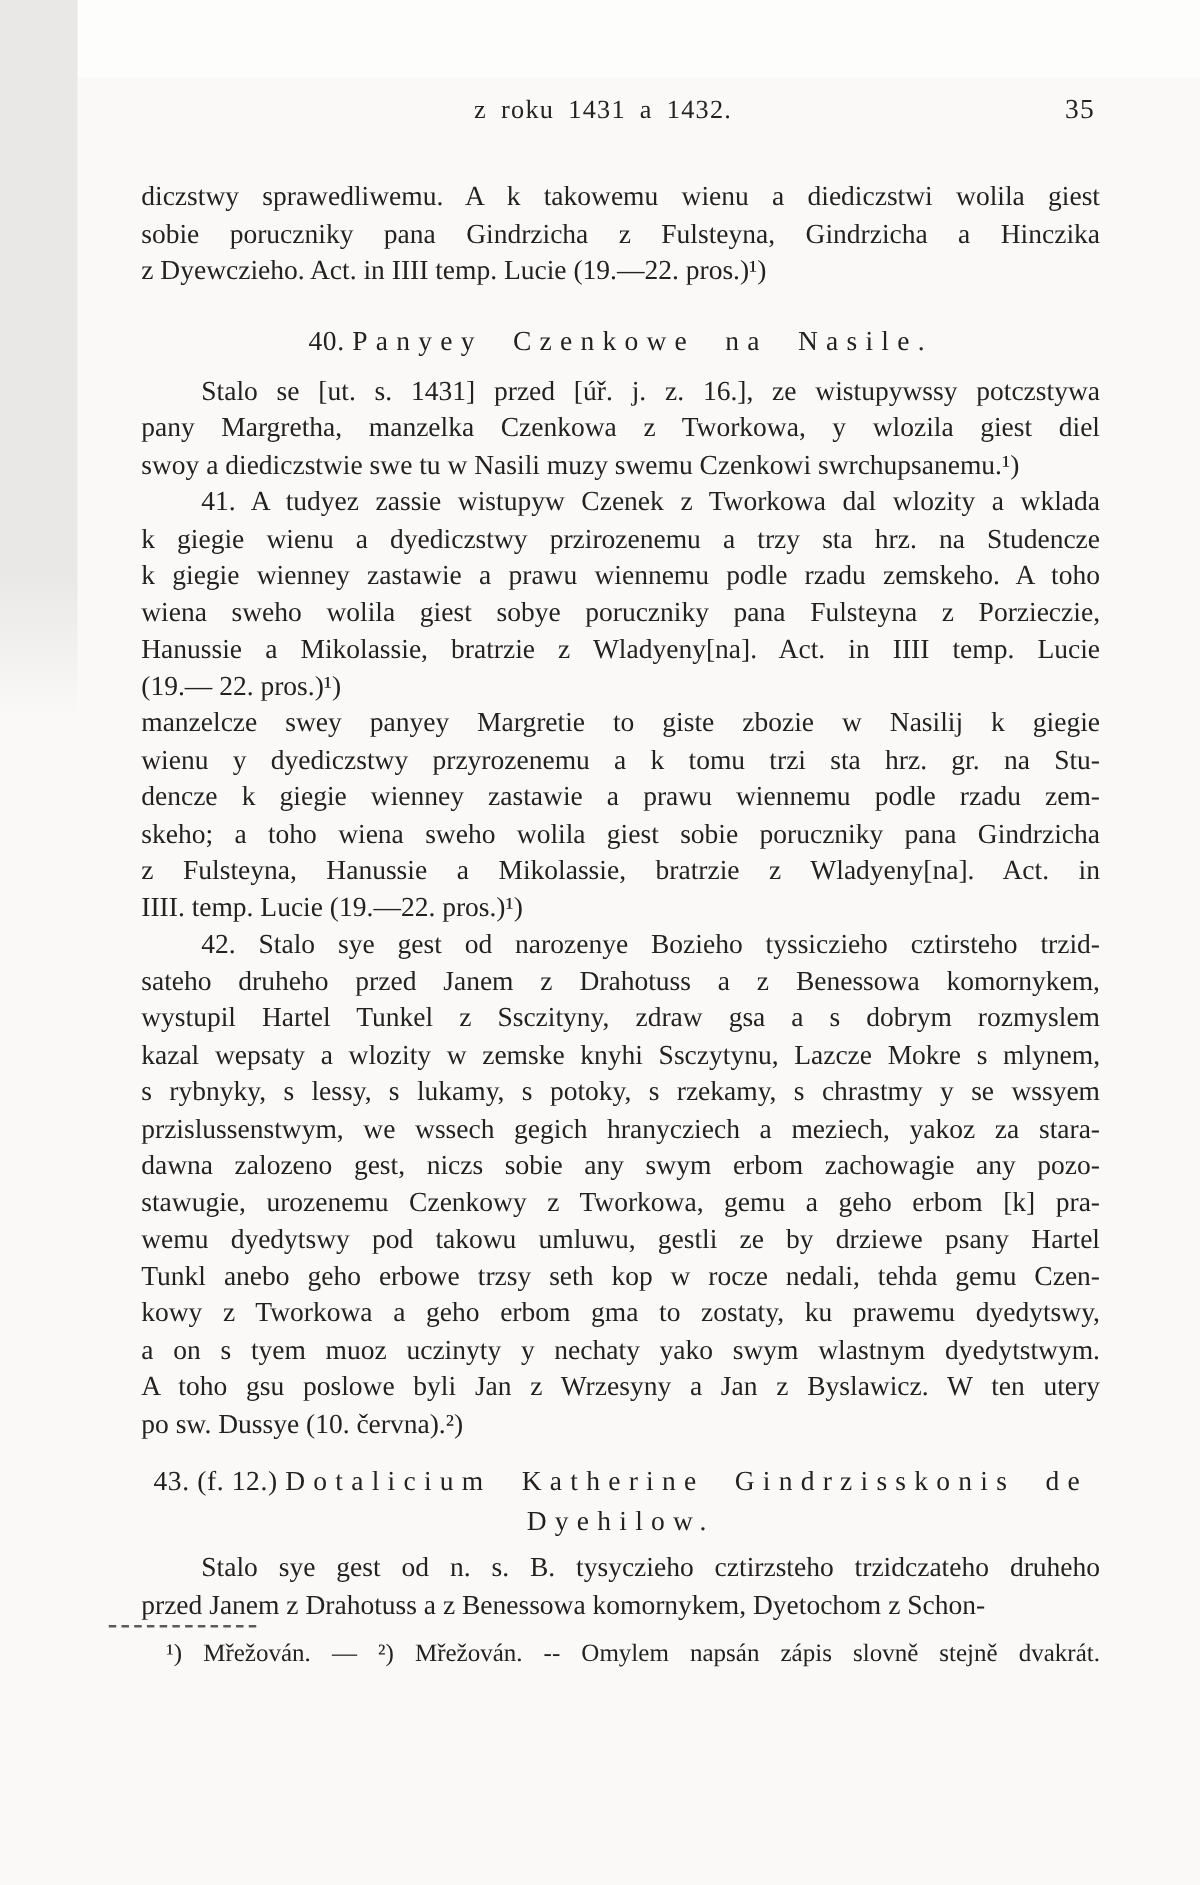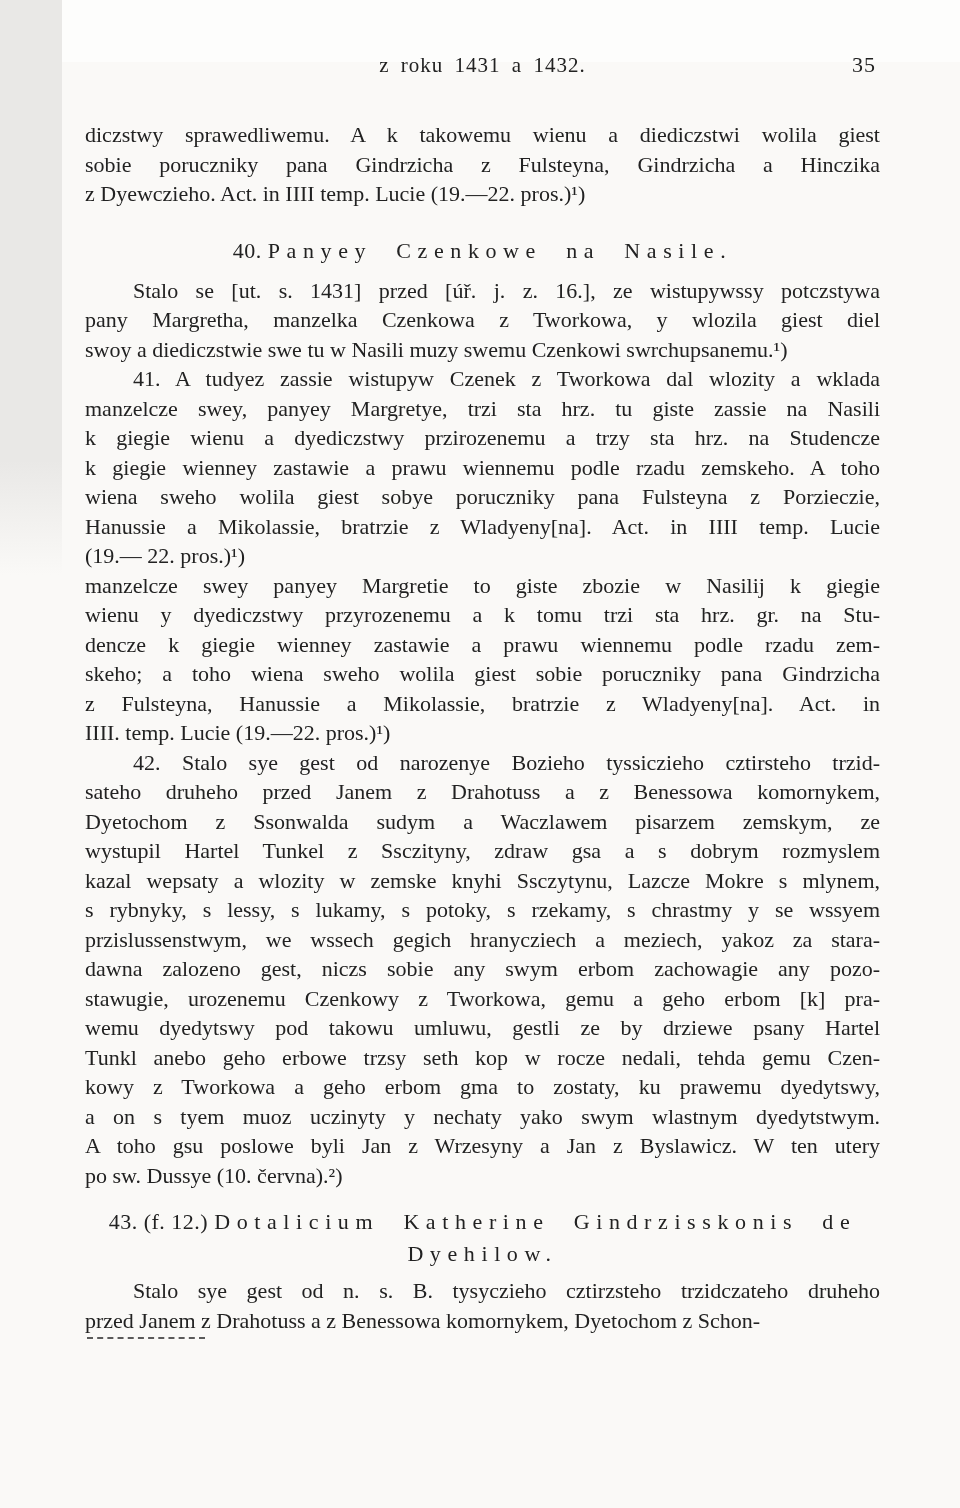--- a/index.html
+++ b/index.html
@@ -29,39 +29,40 @@
     background: linear-gradient(to bottom,
       #e9e8e6 0%, #e9e8e6 80%, rgba(233,232,230,0) 100%);
   }
   .text-block {
     position: absolute;
     left: 85px; top: 0;
     width: 795px;
   }
   .running-head {
     position: relative;
-    margin-top: 52px;
+    margin-top: 74px;
     height: 26px;
     font-size: 21px;
     line-height: 26px;
   }
   .rh-title {
     display: block;
     text-align: center;
     letter-spacing: 1px;
     word-spacing: 5px;
   }
   .rh-page {
     position: absolute;
     right: 4px; top: 0;
     font-size: 22px;
     letter-spacing: 1px;
   }
   .content {
     margin-top: 42px;
+    margin-left: 28px;
   }
   .para {
     font-size: 22px;
     line-height: 29.5px;
   }
   .line {
     text-align: justify;
     text-align-last: justify;
   }
   .line.last {
@@ -127,39 +128,37 @@
       <div class="heading h40">
         <div><span class="plain">40. </span><span class="spaced">Panyey Czenkowe na Nasile.</span></div>
       </div>
       <div class="para">
         <div class="line indent">Stalo se [ut. s. 1431] przed [úř. j. z. 16.], ze wistupywssy potczstywa</div>
         <div class="line">pany Margretha, manzelka Czenkowa z Tworkowa, y wlozila giest diel</div>
         <div class="line last">swoy a diediczstwie swe tu w Nasili muzy swemu Czenkowi swrchupsanemu.¹)</div>
       </div>
       <div class="para">
         <div class="line indent">41. A tudyez zassie wistupyw Czenek z Tworkowa dal wlozity a wklada</div>
-        <div class="line">manzelcze swey, panyey Margretye, trzi sta hrz. tu giste zassie na Nasili</div>
         <div class="line">k giegie wienu a dyediczstwy przirozenemu a trzy sta hrz. na Studencze</div>
         <div class="line">k giegie wienney zastawie a prawu wiennemu podle rzadu zemskeho. A toho</div>
         <div class="line">wiena sweho wolila giest sobye poruczniky pana Fulsteyna z Porzieczie,</div>
         <div class="line">Hanussie a Mikolassie, bratrzie z Wladyeny[na]. Act. in IIII temp. Lucie</div>
         <div class="line last">(19.— 22. pros.)¹)</div>
       </div>
       <div class="para">
         <div class="line">manzelcze swey panyey Margretie to giste zbozie w Nasilij k giegie</div>
         <div class="line">wienu y dyediczstwy przyrozenemu a k tomu trzi sta hrz. gr. na Stu-</div>
         <div class="line">dencze k giegie wienney zastawie a prawu wiennemu podle rzadu zem-</div>
         <div class="line">skeho; a toho wiena sweho wolila giest sobie poruczniky pana Gindrzicha</div>
         <div class="line">z Fulsteyna, Hanussie a Mikolassie, bratrzie z Wladyeny[na]. Act. in</div>
         <div class="line last">IIII. temp. Lucie (19.—22. pros.)¹)</div>
       </div>
       <div class="para">
         <div class="line indent">42. Stalo sye gest od narozenye Bozieho tyssiczieho cztirsteho trzid-</div>
         <div class="line">sateho druheho przed Janem z Drahotuss a z Benessowa komornykem,</div>
-        <div class="line">Dyetochom z Ssonwalda sudym a Waczlawem pisarzem zemskym, ze</div>
         <div class="line">wystupil Hartel Tunkel z Ssczityny, zdraw gsa a s dobrym rozmyslem</div>
         <div class="line">kazal wepsaty a wlozity w zemske knyhi Ssczytynu, Lazcze Mokre s mlynem,</div>
         <div class="line">s rybnyky, s lessy, s lukamy, s potoky, s rzekamy, s chrastmy y se wssyem</div>
         <div class="line">przislussenstwym, we wssech gegich hranycziech a meziech, yakoz za stara-</div>
         <div class="line">dawna zalozeno gest, niczs sobie any swym erbom zachowagie any pozo-</div>
         <div class="line">stawugie, urozenemu Czenkowy z Tworkowa, gemu a geho erbom [k] pra-</div>
         <div class="line">wemu dyedytswy pod takowu umluwu, gestli ze by drziewe psany Hartel</div>
         <div class="line">Tunkl anebo geho erbowe trzsy seth kop w rocze nedali, tehda gemu Czen-</div>
         <div class="line">kowy z Tworkowa a geho erbom gma to zostaty, ku prawemu dyedytswy,</div>
         <div class="line">a on s tyem muoz uczinyty y nechaty yako swym wlastnym dyedytstwym.</div>
@@ -170,13 +169,14 @@
         <div><span class="plain">43. (f. 12.) </span><span class="spaced">Dotalicium Katherine Gindrzisskonis de</span></div>
         <div><span class="spaced">Dyehilow.</span></div>
       </div>
       <div class="para">
         <div class="line indent">Stalo sye gest od n. s. B. tysyczieho cztirzsteho trzidczateho druheho</div>
         <div class="line last">przed Janem z Drahotuss a z Benessowa komornykem, Dyetochom z Schon-</div>
       </div>
     </div>
 
   <div class="footnote-rule"></div>
+  <div class="footnote">¹) Mřežován. — ²) Mřežován. -- Omylem napsán zápis slovně stejně dvakrát.</div>
 </div>
 
 </body></html>

